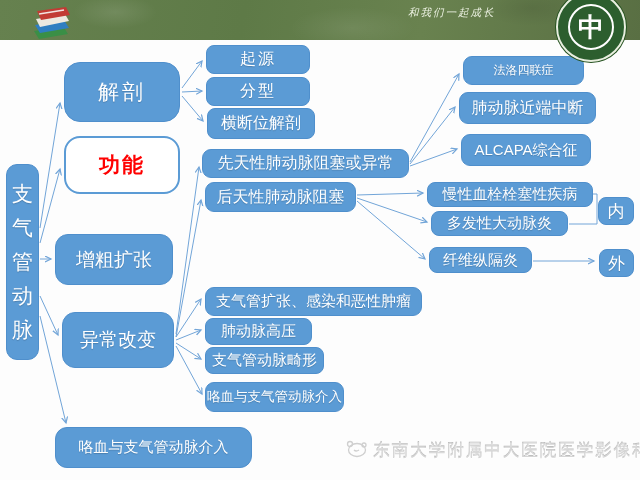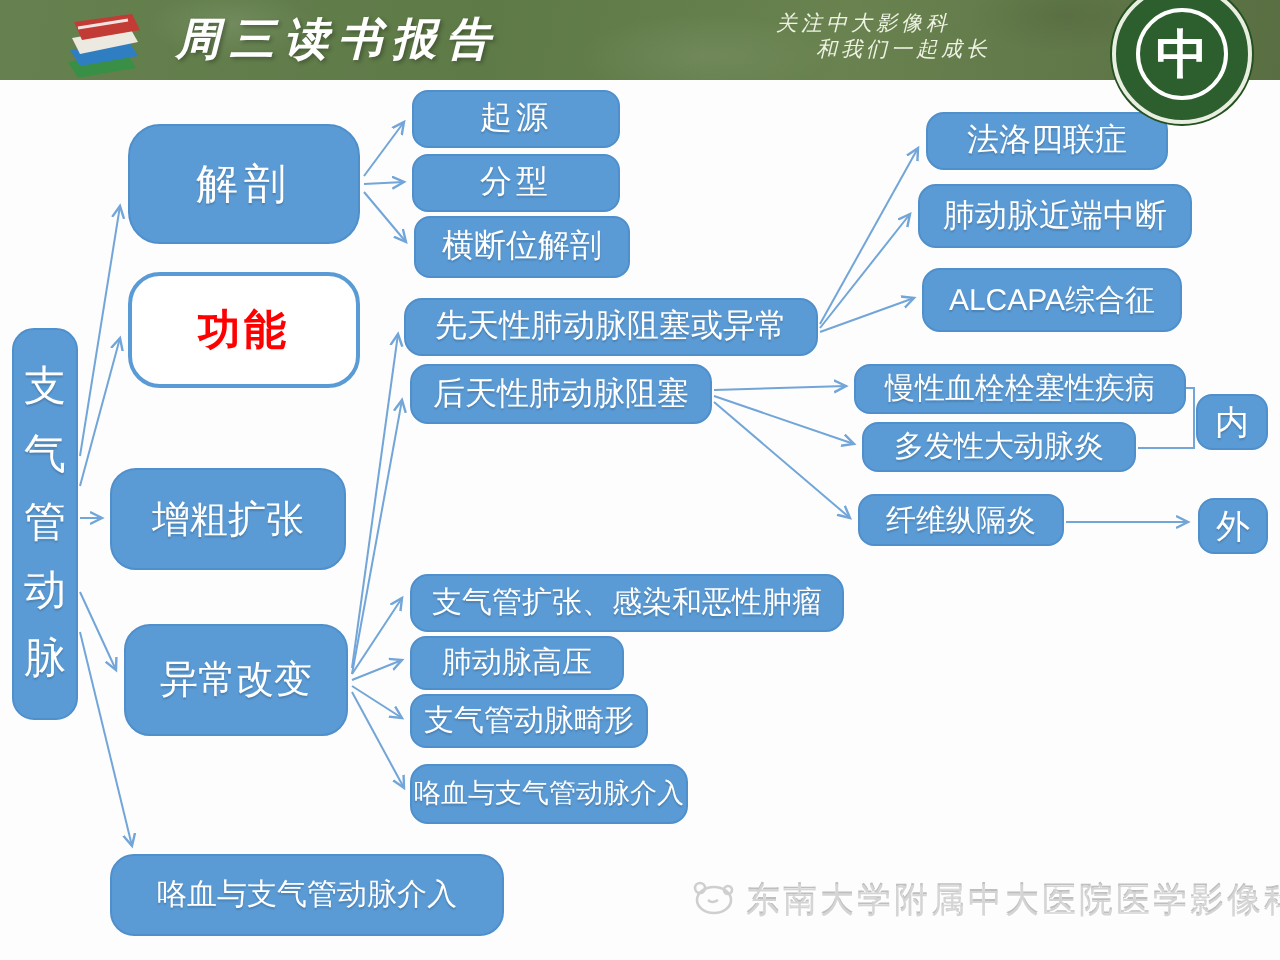--- a/index.html
+++ b/index.html
@@ -70,23 +70,21 @@
 <div class="header">
   <div class="books">
     <svg width="46" height="40" viewBox="0 0 46 40">
       <path d="M4 30 L33 25 L38 33 L9 38 Z" fill="#3a8f46"></path>
       <path d="M5 24 L34 19 L39 27 L10 32 Z" fill="#2f7ec1"></path>
       <path d="M6 18 L35 13 L39 20 L10 26 Z" fill="#ece9e0"></path>
       <path d="M7 10 L36 6 L40 14 L11 19 Z" fill="#c23b34"></path>
       <path d="M9 13 L34 9" stroke="#f2e3e1" stroke-width="1.5" fill="none"></path>
     </svg>
   </div>
-  <div class="slide-title">周三读书报告</div>
   <div class="slogan">
-    <div class="l1">关注中大影像科</div>
     <div class="l2">和我们一起成长</div>
   </div>
 </div>
 <div class="seal">
   <div class="seal-inner">中</div>
 </div>
 
 <svg class="wires">
   <defs>
     <marker id="arw" markerWidth="9" markerHeight="9" refX="6" refY="3.5" orient="auto">
@@ -141,21 +139,21 @@
 <div class="node" style="left:206px;top:45px;width:104px;height:29px;border-radius:8px;font-size:16px;letter-spacing:2px;">起源</div>
 
 <div class="node" style="left:206px;top:77px;width:104px;height:29px;border-radius:8px;font-size:16px;letter-spacing:2px;">分型</div>
 
 <div class="node" style="left:207px;top:108px;width:108px;height:31px;border-radius:8px;font-size:16px;">横断位解剖</div>
 
 <div class="node" style="left:202px;top:149px;width:207px;height:29px;border-radius:9px;font-size:16px;">先天性肺动脉阻塞或异常</div>
 
 <div class="node" style="left:205px;top:182px;width:151px;height:30px;border-radius:9px;font-size:16px;">后天性肺动脉阻塞</div>
 
-<div class="node" style="left:463px;top:56px;width:121px;height:29px;border-radius:9px;font-size:16px;">法洛四联症</div>
+<div class="node" style="left:463px;top:56px;width:121px;height:29px;border-radius:9px;font-size:12px;">法洛四联症</div>
 
 <div class="node" style="left:459px;top:92px;width:137px;height:32px;border-radius:9px;font-size:16px;">肺动脉近端中断</div>
 
 <div class="node" style="left:461px;top:134px;width:130px;height:32px;border-radius:9px;font-size:15px;">ALCAPA综合征</div>
 
 <div class="node" style="left:427px;top:182px;width:166px;height:25px;border-radius:8px;font-size:15px;">慢性血栓栓塞性疾病</div>
 
 <div class="node" style="left:431px;top:211px;width:137px;height:25px;border-radius:8px;font-size:15px;">多发性大动脉炎</div>
 
 <div class="node" style="left:429px;top:247px;width:103px;height:26px;border-radius:8px;font-size:15px;">纤维纵隔炎</div>

